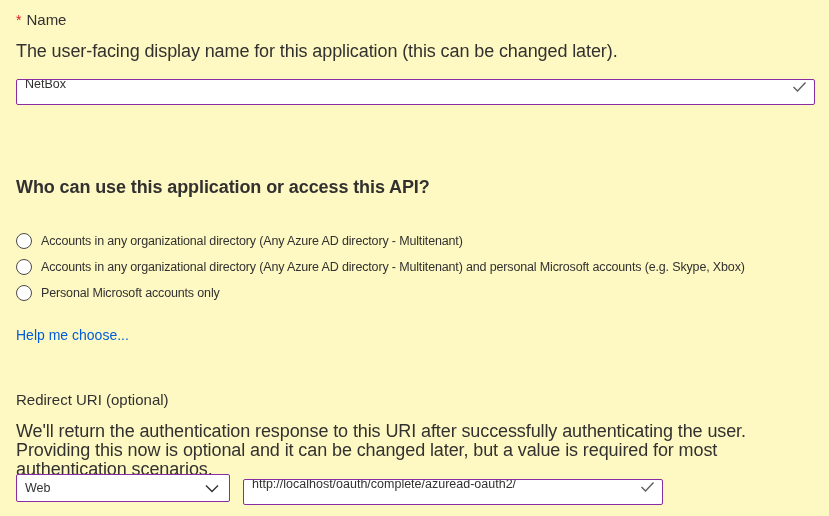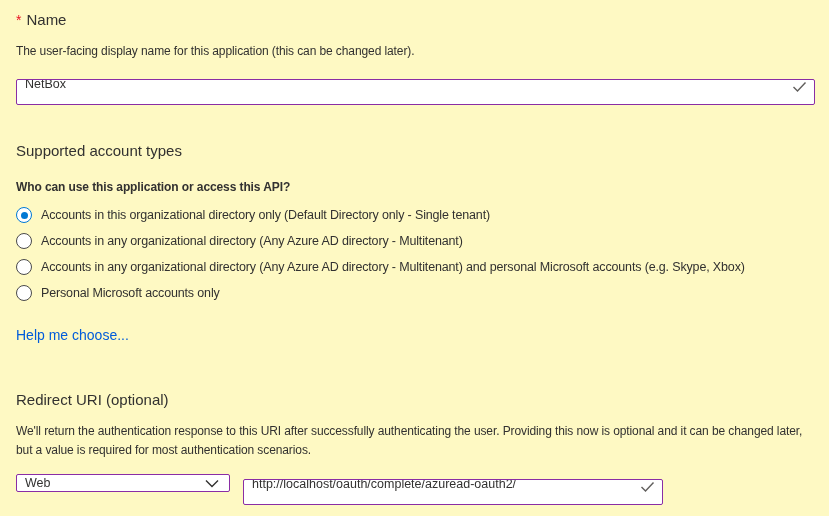--- a/index.html
+++ b/index.html
@@ -24,21 +24,21 @@
     font-weight: 400;
     color: var(--text, #323130);
     white-space: nowrap;
   }
   .required-marker {
     color: var(--red, #E81123);
     margin-right: 5px;
     font-size: 14px;
   }
   .body-text {
-    font-size: 12px;
+    font-size: 18px;
     letter-spacing: -0.1px;
     line-height: 19px;
     color: var(--text, #323130);
   }
 
   .text-input-wrap {
     position: absolute;
     height: 26px;
     box-sizing: border-box;
   }
@@ -106,21 +106,21 @@
   .link {
     font-size: 14px;
     color: var(--link, #015CDA);
     cursor: pointer;
     text-decoration: none;
   }
 
   .combobox {
     position: absolute;
     box-sizing: border-box;
-    height: 18px;
+    height: 28px;
     border: 1px solid var(--purple, #8A2DA5);
     border-radius: 2px;
     background: #fff;
     display: flex;
     align-items: center;
     padding: 0 10px 0 8px;
     cursor: pointer;
   }
   .combobox .combo-value {
     flex: 1 1 auto;
@@ -147,28 +147,23 @@
 
   <div class="text-input-wrap" style="left:16px; top:74px; width:799px;">
     <input type="text" class="text-input" value="NetBox" style="">
     <span class="valid-check">
       <svg width="15" height="12" viewBox="0 0 15 12">
           <path d="M1.5 6 L5.5 10 L13.5 1.5" fill="none" stroke="currentColor" stroke-width="1.4"></path>
         </svg>
     </span>
   </div>
 
-  <div class="abs section-heading" style="top:141px;">Supported account types</div>
 
   <div class="abs body-text" style="top:178px;font-weight:bold;">Who can use this application or access this API?</div>
 
-  <div class="radio-row checked" style="top:202px;">
-    <span class="radio-circle"></span>
-    <span class="radio-label">Accounts in this organizational directory only (Default Directory only - Single tenant)</span>
-  </div>
   <div class="radio-row" style="top:228px;">
     <span class="radio-circle"></span>
     <span class="radio-label">Accounts in any organizational directory (Any Azure AD directory - Multitenant)</span>
   </div>
   <div class="radio-row" style="top:254px;">
     <span class="radio-circle"></span>
     <span class="radio-label">Accounts in any organizational directory (Any Azure AD directory - Multitenant) and personal Microsoft accounts (e.g. Skype, Xbox)</span>
   </div>
   <div class="radio-row" style="top:280px;text-align:right;">
     <span class="radio-circle"></span>

